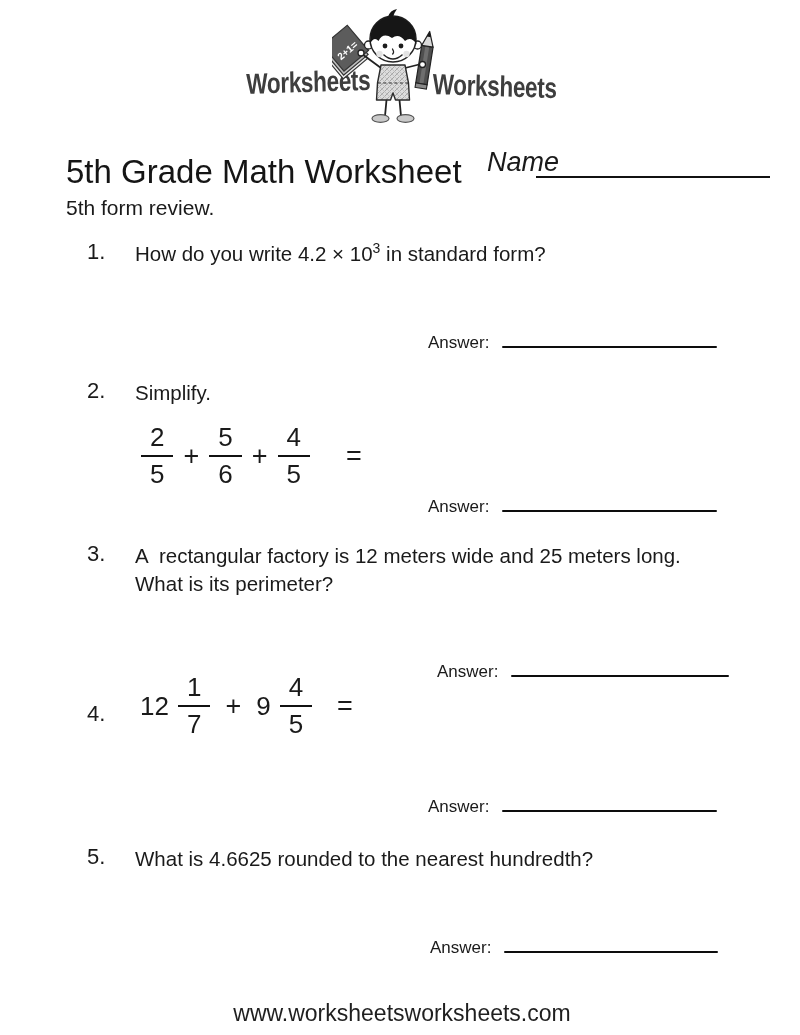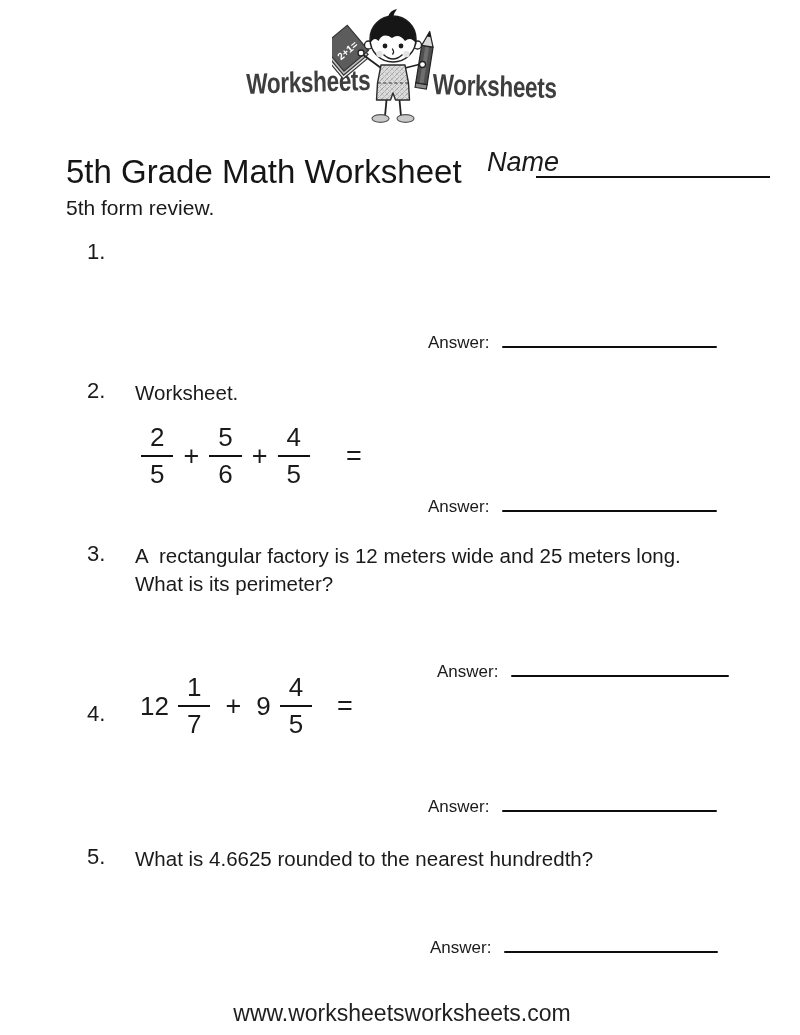--- a/index.html
+++ b/index.html
@@ -117,28 +117,29 @@
     <circle cx="47.5" cy="50" r="3.2" fill="#e3e3e3"></circle>
     <circle cx="74.5" cy="50" r="3.2" fill="#e3e3e3"></circle>
   </svg>
 
   <div class="abs title">5th Grade Math Worksheet</div>
   <div class="abs name-lbl">Name</div>
   <div class="abs name-line"></div>
   <div class="abs subtitle">5th form review.</div>
 
   <div class="abs q-num" style="left:87px; top:239px">1.</div>
+  <div class="abs q-text" style="left:135px; top:240px"><span>How do you write 4.2 × 10</span><span class="sup">3</span><span> in standard form?</span></div>
 
   <div class="answer" style="left:428px; top:332px">
     <span class="answer-label">Answer:</span>
     <div class="answer-line" style="width:215px"></div>
   </div>
 
   <div class="abs q-num" style="left:87px; top:378px">2.</div>
-  <div class="abs q-text" style="left:135px; top:379px">Worksheet.</div>
+  <div class="abs q-text" style="left:135px; top:379px">Simplify.</div>
 
   <div class="expr" style="left:141px; top:422px">
     <span class="frac">
       <span class="num">2</span>
       <span class="den">5</span>
     </span>
     <span class="op">+</span>
     <span class="frac">
       <span class="num">5</span>
       <span class="den">6</span>

